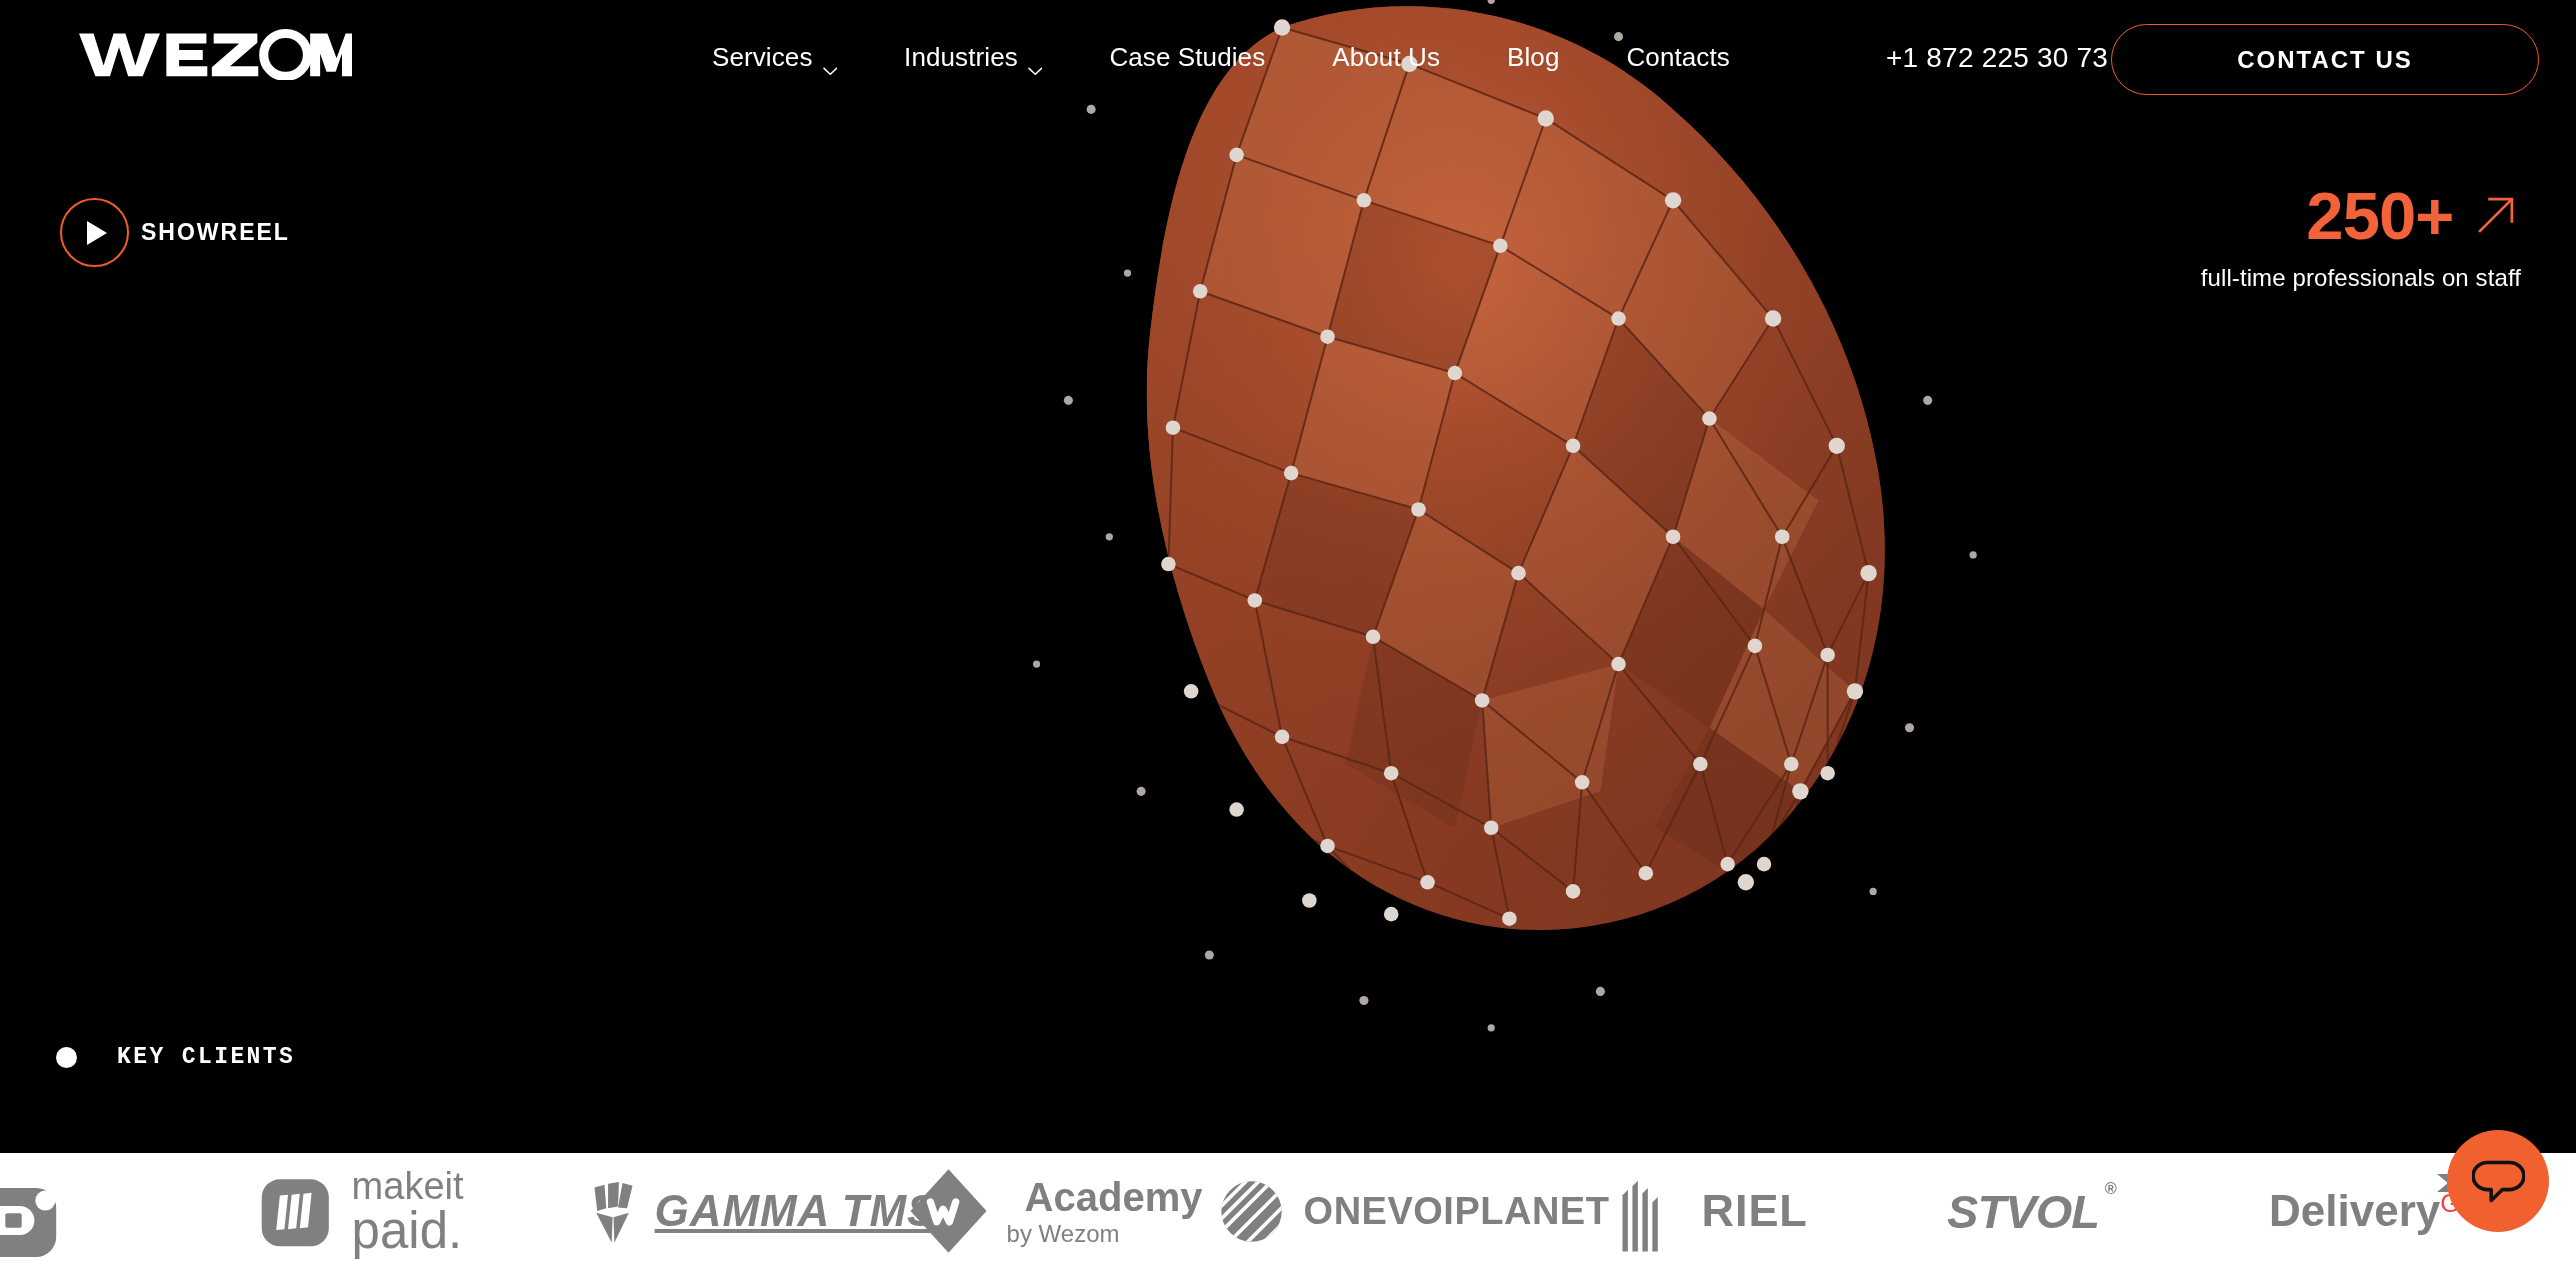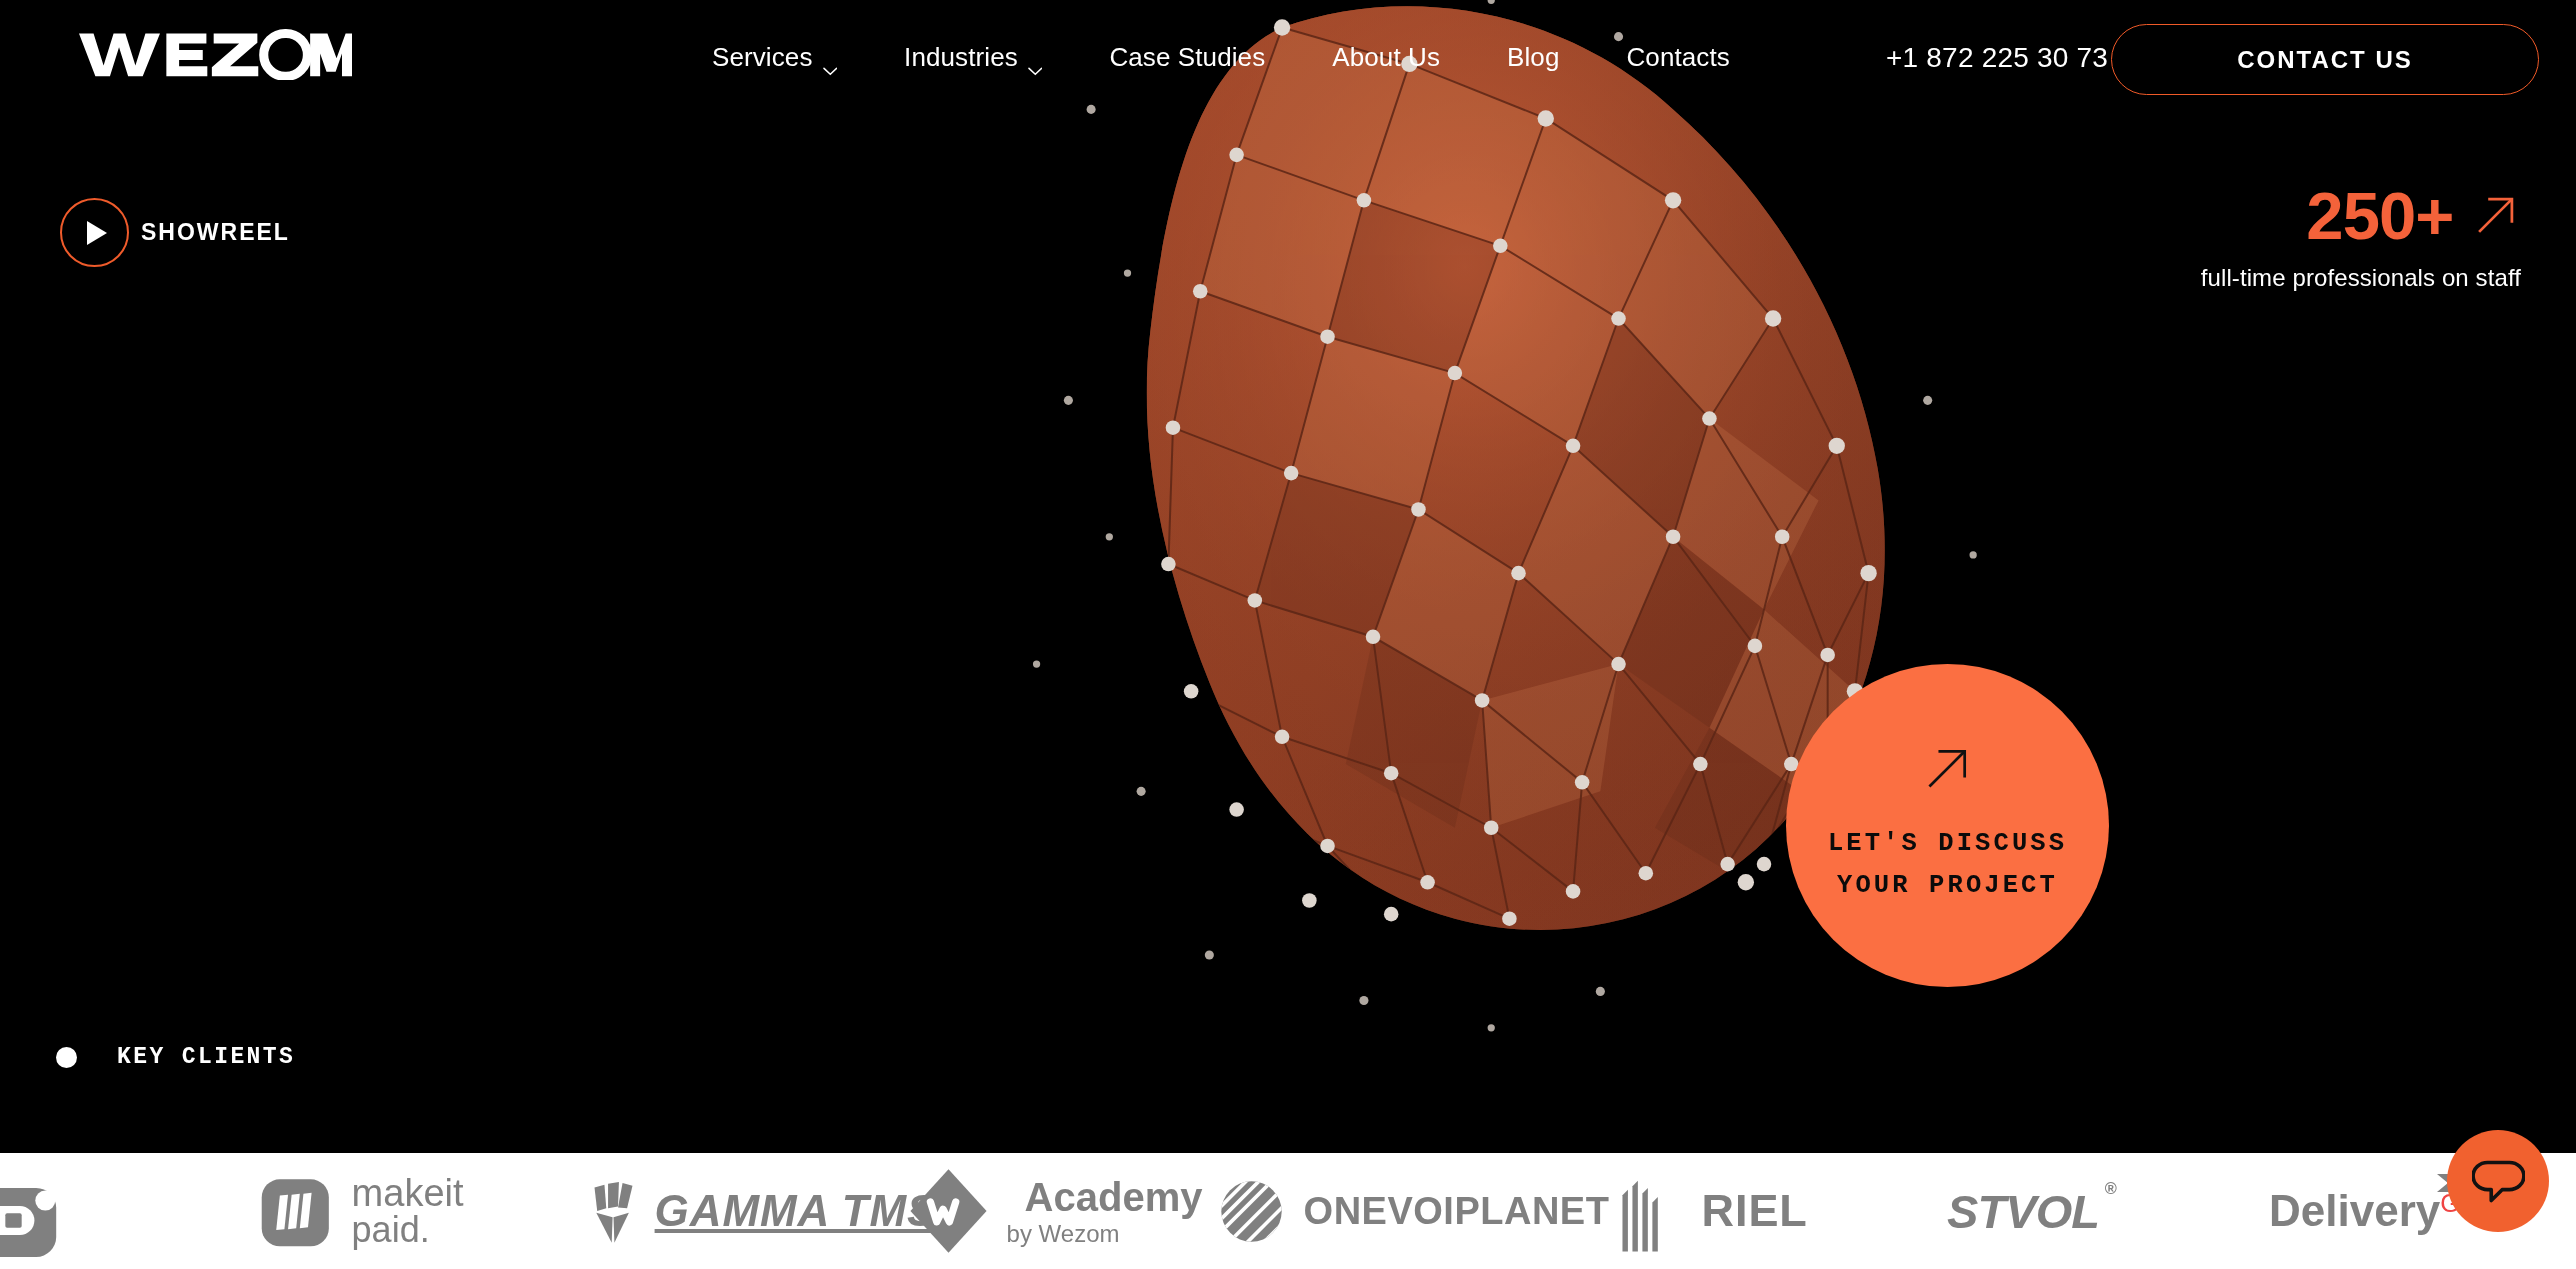--- a/index.html
+++ b/index.html
@@ -342,32 +342,20 @@
         <svg viewBox="0 0 56 56" width="51" height="51">
           <path d="M10 46 L46 10" stroke="#f4623a" stroke-width="3" fill="none"></path>
           <path d="M20 10 L46 10 L46 36" stroke="#f4623a" stroke-width="3" fill="none"></path>
         </svg>
       </div>
     </div>
     <div class="stat-label">full-time professionals on staff</div>
   </div>
 
 
-  <div class="cta-circle">
-    <div class="cta-arrow">
-      <svg viewBox="0 0 52 52" width="47" height="47">
-        <path d="M6 46 L45 7" stroke="#111" stroke-width="3" fill="none"></path>
-        <path d="M16 7 L45 7 L45 36" stroke="#111" stroke-width="3" fill="none"></path>
-      </svg>
-    </div>
-    <div class="cta-text">
-      <div>LET'S DISCUSS</div>
-      <div>YOUR PROJECT</div>
-    </div>
-  </div>
 
   <div class="key-clients">
     <div class="kc-dot"></div>
     <div class="kc-label">KEY CLIENTS</div>
   </div>
 
   <div class="logo-strip">
     <div class="strip-inner">
 
       <div class="client" style="left:-31px;">
@@ -383,21 +371,21 @@
         <svg width="78" height="78" viewBox="0 0 86 86">
           <rect x="3" y="8" width="74" height="74" rx="20" fill="#808080"></rect>
           <g fill="#ffffff">
             <path d="M23 26 l9 -1 l-4 38 l-9 1 z"></path>
             <path d="M36 25 l9 -1 l-4 38 l-9 1 z"></path>
             <path d="M49 24 l9 -1 l-4 38 l-9 1 z"></path>
           </g>
         </svg>
         <div style="display:flex;flex-direction:column;line-height:1.0;">
           <span class="cl-text" style="font-size:38px;font-weight:400;">makeit</span>
-          <span class="cl-text" style="font-size:36px;font-weight:400;margin-top:0;">paid.</span>
+          <span class="cl-text" style="font-size:51px;font-weight:400;margin-top:0;">paid.</span>
         </div>
       </div>
 
       <div class="client" style="left:587px;">
         <svg width="53" height="76" viewBox="0 0 58 84">
           <g fill="#808080">
             <path d="M8 16 l11 -3 l2 26 l-10 3 z"></path>
             <path d="M23 12 l12 -2 l-1 27 l-11 2 z"></path>
             <path d="M39 11 l11 3 l-6 25 l-10 -1 z"></path>
             <path d="M10 44 l18 5 l-1 28 z"></path>

